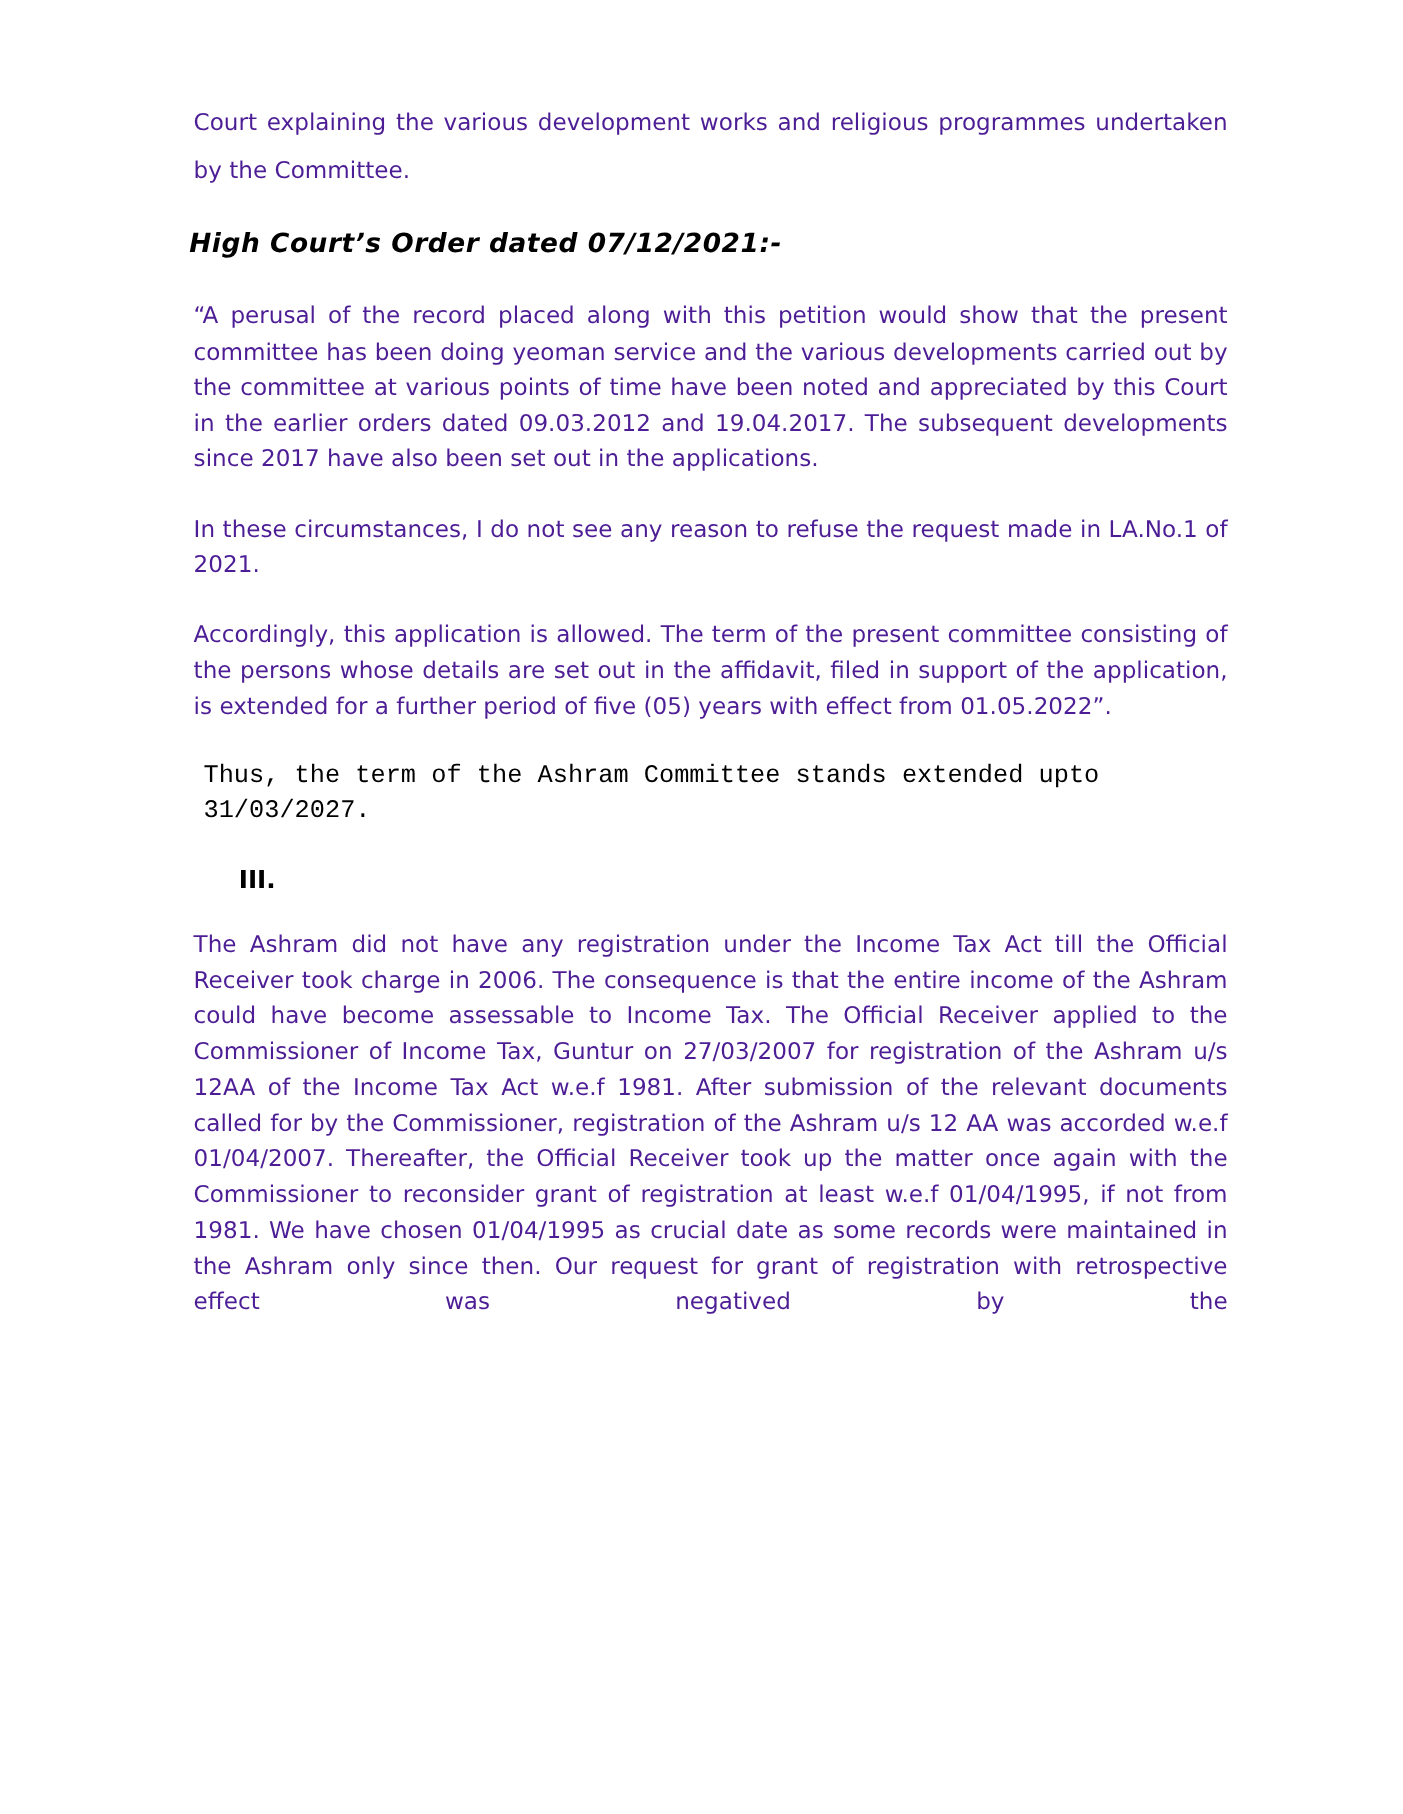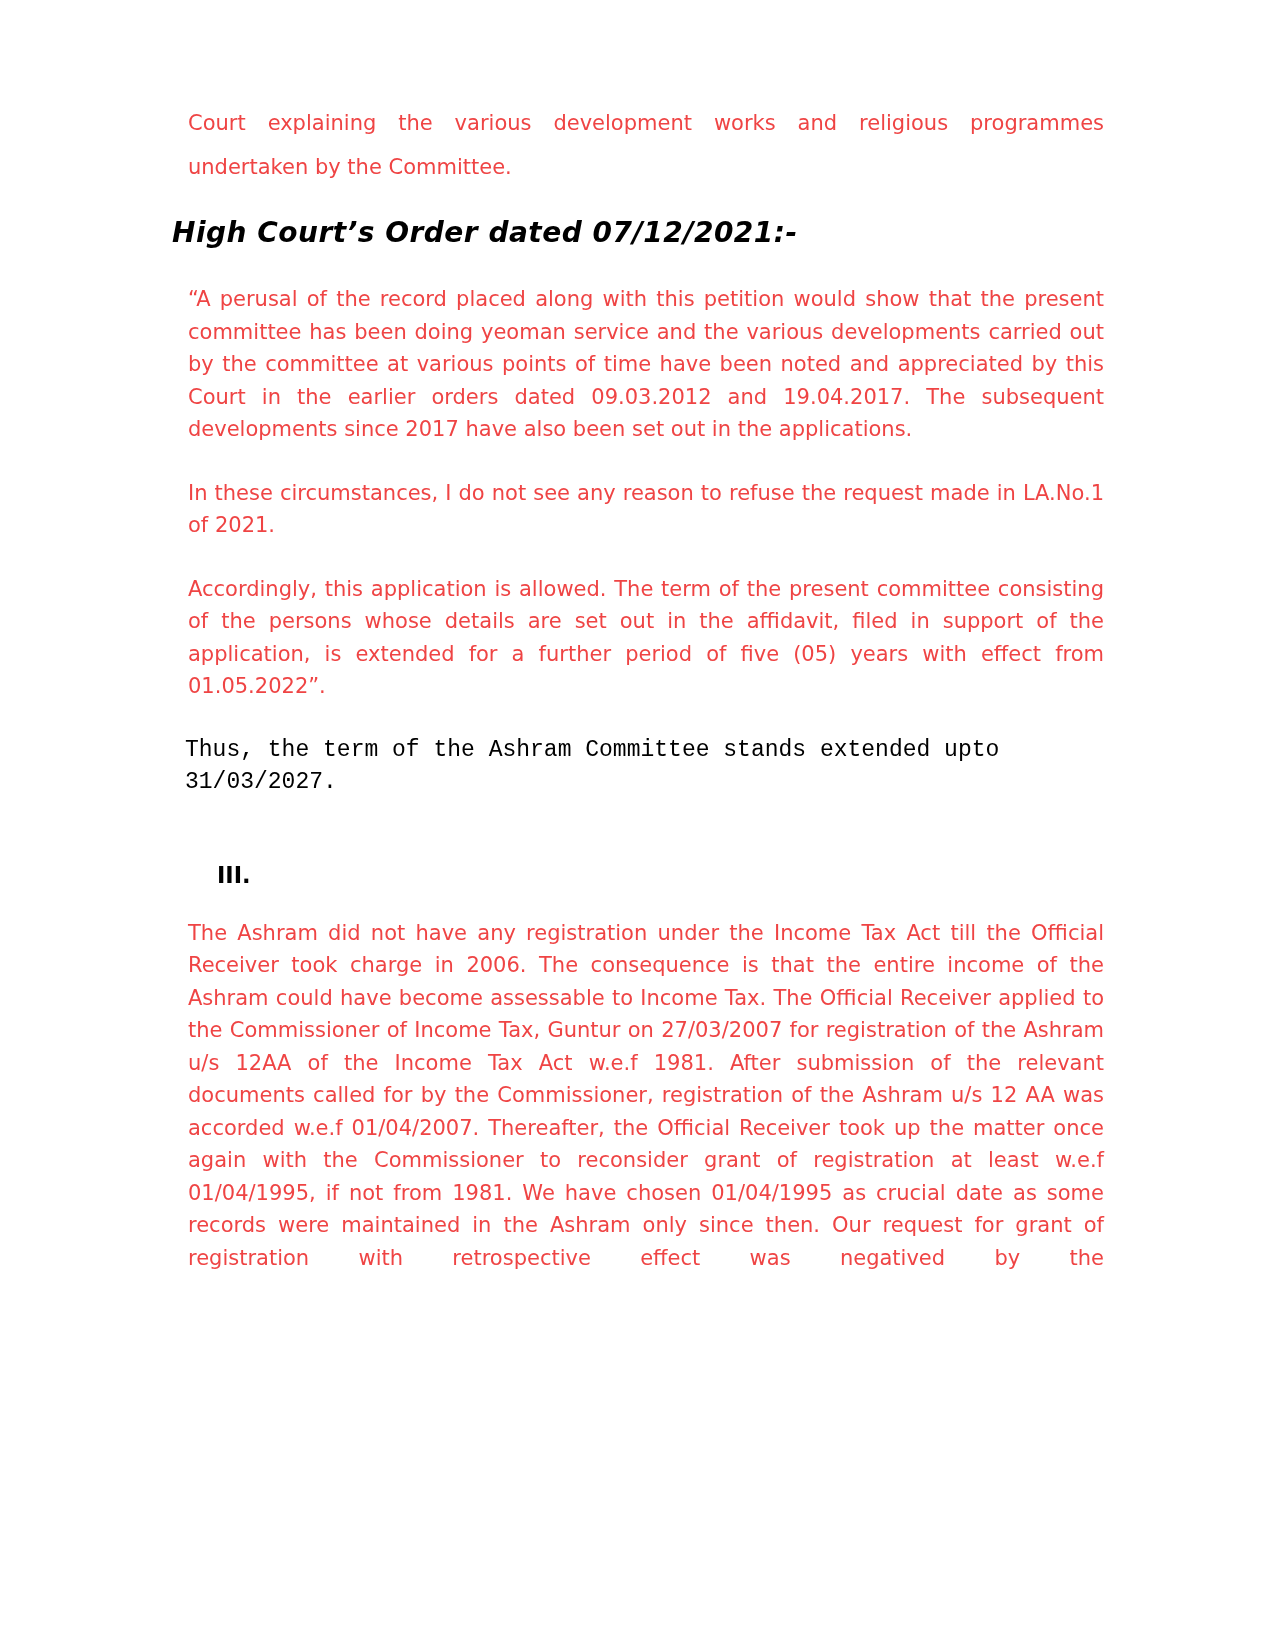--- a/index.html
+++ b/index.html
@@ -12,38 +12,38 @@
     width: 1275px;
     height: 1649px;
     box-sizing: border-box;
     padding: 85px 155px 0 172px;
     background: #ffffff;
     color: #000000;
     font-family: "DejaVu Sans", "Liberation Sans", sans-serif;
     overflow: hidden;
   }
   .para {
-    margin: 16px;
+    margin: 4px;
     text-align: justify;
     font-size: 21px;
-    color: #ef4444;
+    color: #4c1d95;
   }
   .para.wide {
     line-height: 44px;
     margin-bottom: 17px;
   }
   .para.single {
     line-height: 32.5px;
     margin-bottom: 31px;
   }
   .para.fill-last {
     text-align-last: justify;
   }
   .order-heading {
-    font-size: 28px;
+    font-size: 24px;
     font-weight: bold;
     font-style: italic;
     line-height: 30px;
     margin: 29px 0 35px 0;
     letter-spacing: 0.5px;
   }
   .conclusion {
     font-family: Liberation Mono, monospace;
     font-size: 23px;
     line-height: 32px;
@@ -53,21 +53,20 @@
   .section-heading {
     display: flex;
     align-items: baseline;
     font-size: 22.5px;
     font-weight: bold;
     line-height: 30px;
     margin: 32px 0 27px 45px;
   }
   .section-heading .sec-num {
     margin-right: 34px;
-    margin-top: 30px;
   }
 </style>
 </head>
 <body>
 
 <div class="page">
 
   <p class="para wide">Court explaining the various development works and religious programmes undertaken by the Committee.</p>
 
 

